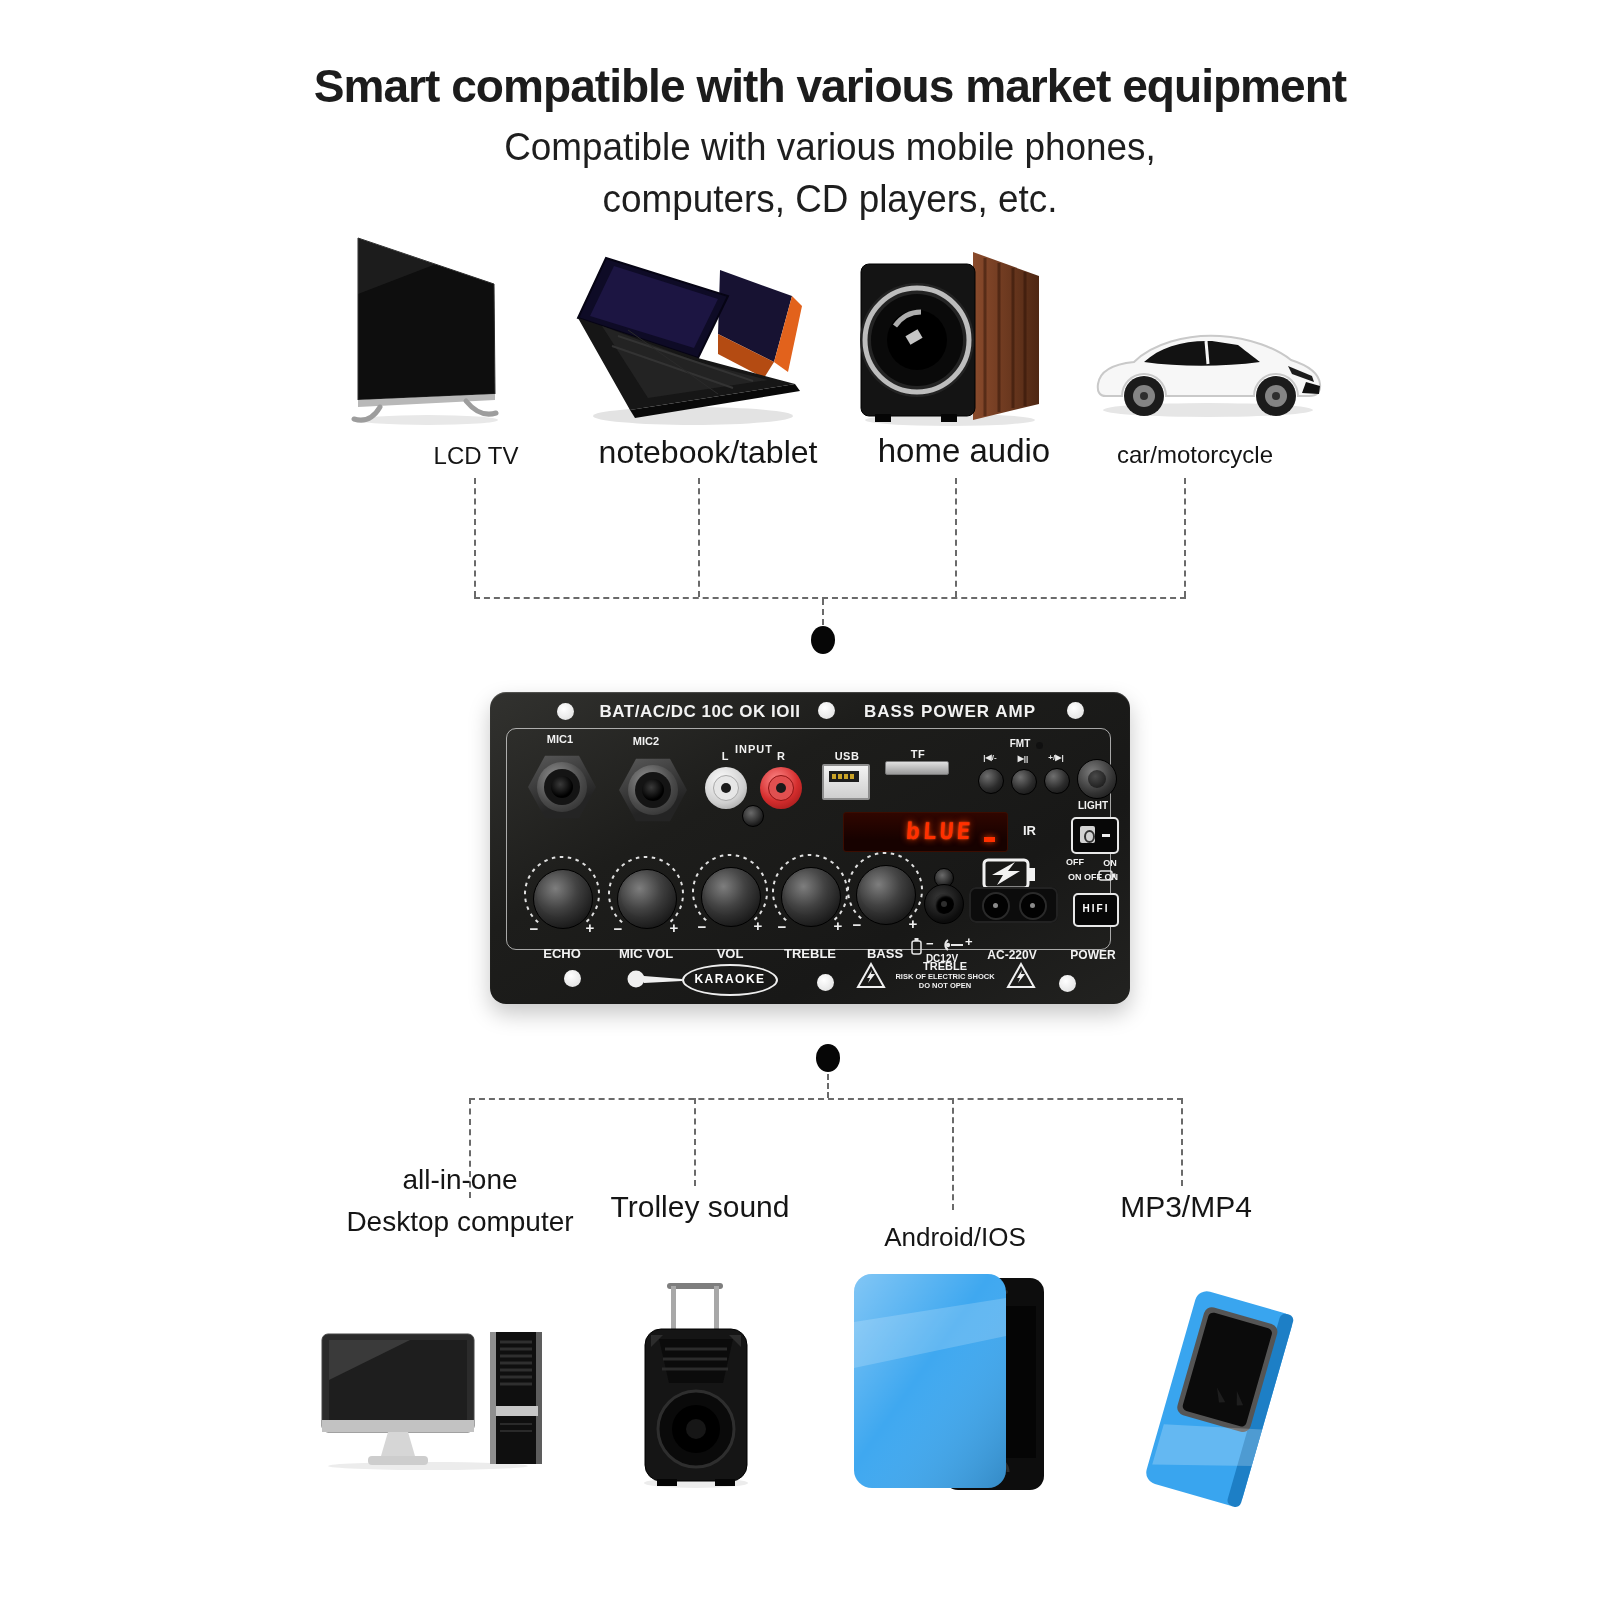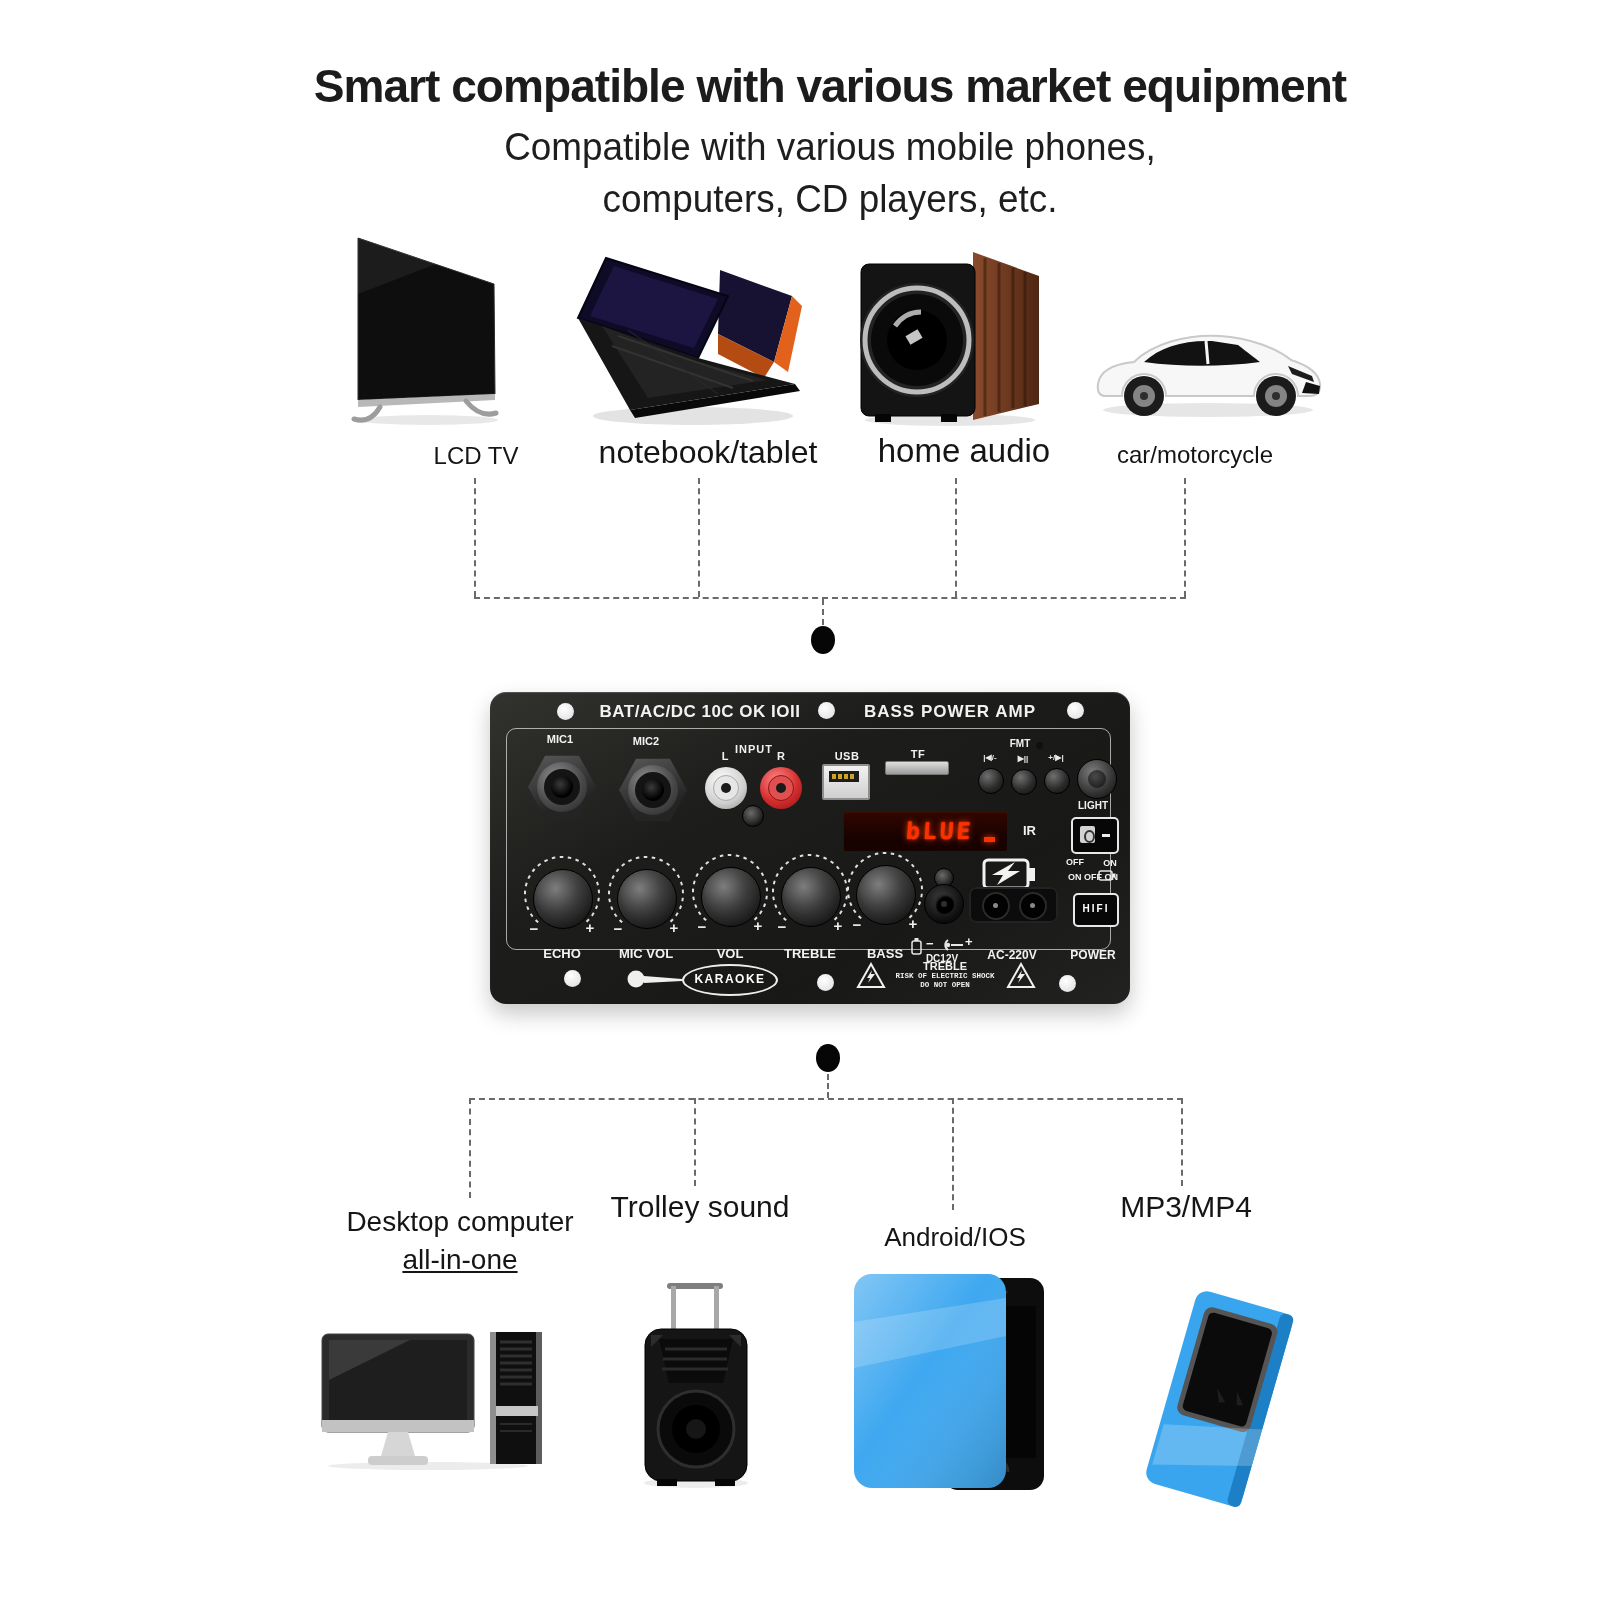--- a/index.html
+++ b/index.html
@@ -47,21 +47,21 @@
   .rocker{background:#070707;border:2px solid #e8e8e8;border-radius:5px;}
   .knob-ringsvg{left:0;top:0;}
   .knob-base{width:58px;height:58px;border-radius:50%;background:radial-gradient(circle at 38% 30%,#707070,#3a3a3a 45%,#121212 85%);border:1px solid #000;}
   .knob-cap{width:44px;height:44px;border-radius:50%;background:radial-gradient(circle at 42% 35%,#7e7e7e,#424242 55%,#1c1c1c);}
   .pm{font-size:15px;font-weight:bold;color:#f0f0f0;text-align:center;}
   .klabel{font-size:13px;font-weight:bold;color:#f2f2f2;text-align:center;white-space:nowrap;}
   .ac-sock{width:89px;height:36px;background:#0c0c0c;border-radius:7px;box-shadow:inset 0 0 0 2px #222;}
   .ac-hole{width:24px;height:24px;border-radius:50%;background:#020202;border:2px solid #2a2a2a;}
   .ac-pin{width:5px;height:5px;border-radius:50%;background:#8a8a8a;}
   .oval{border:2px solid #eee;border-radius:50%;color:#fff;font-weight:bold;}
-  .caut-s{font-size:7.5px;color:#f0f0f0;font-weight:bold;line-height:9px;font-family:Liberation Mono, monospace;}
+  .caut-s{font-size:7.5px;color:#f0f0f0;font-weight:bold;line-height:9px;}
 </style>
 </head>
 <body>
 
 <div class="canvas">
 
   <div class="abs ctr title" style="left:30px;top:58px;width:1600px;">Smart compatible with various market equipment</div>
   <div class="abs ctr subtitle" style="left:30px;top:126px;width:1600px;">Compatible with various mobile phones,</div>
   <div class="abs ctr subtitle" style="left:30px;top:178px;width:1600px;">computers, CD players, etc.</div>
 
@@ -329,21 +329,21 @@
 
   <div class="abs dot" style="left:816px;top:1044px;"></div>
   <div class="abs vline" style="left:827px;top:1074px;height:24px;"></div>
   <div class="abs hline" style="left:469px;top:1098px;width:714px;"></div>
   <div class="abs vline" style="left:469px;top:1098px;height:100px;"></div>
   <div class="abs vline" style="left:694px;top:1098px;height:88px;"></div>
   <div class="abs vline" style="left:952px;top:1098px;height:112px;"></div>
   <div class="abs vline" style="left:1181px;top:1098px;height:88px;"></div>
 
   <div class="abs ctr dev-label" style="left:330px;top:1206px;width:260px;">Desktop computer</div>
-  <div class="abs ctr dev-label" style="left:330px;top:1244px;width:260px;text-decoration:underline;">all-in-one</div>
+  <div class="abs ctr dev-label" style="left:330px;top:1164px;width:260px;">all-in-one</div>
   <div class="abs ctr dev-label" style="left:580px;top:1190px;width:240px;font-size:30px;">Trolley sound</div>
   <div class="abs ctr dev-label" style="left:845px;top:1222px;width:220px;font-size:26px;">Android/IOS</div>
   <div class="abs ctr dev-label" style="left:1066px;top:1190px;width:240px;font-size:30px;">MP3/MP4</div>
 
   <svg class="abs" style="left:318px;top:1328px;" width="230" height="142" viewBox="0 0 230 142">
     <ellipse cx="110" cy="138" rx="100" ry="4" fill="#ececec"></ellipse>
     <rect x="4" y="6" width="152" height="98" rx="6" fill="#2b2b2b" stroke="#444"></rect>
     <rect x="11" y="12" width="138" height="80" fill="#1e1e1e"></rect>
     <polygon points="11,12 92,12 11,52" fill="#3a3a3a"></polygon>
     <polygon points="4,92 156,92 156,104 4,104" fill="#c2c2c2"></polygon>

